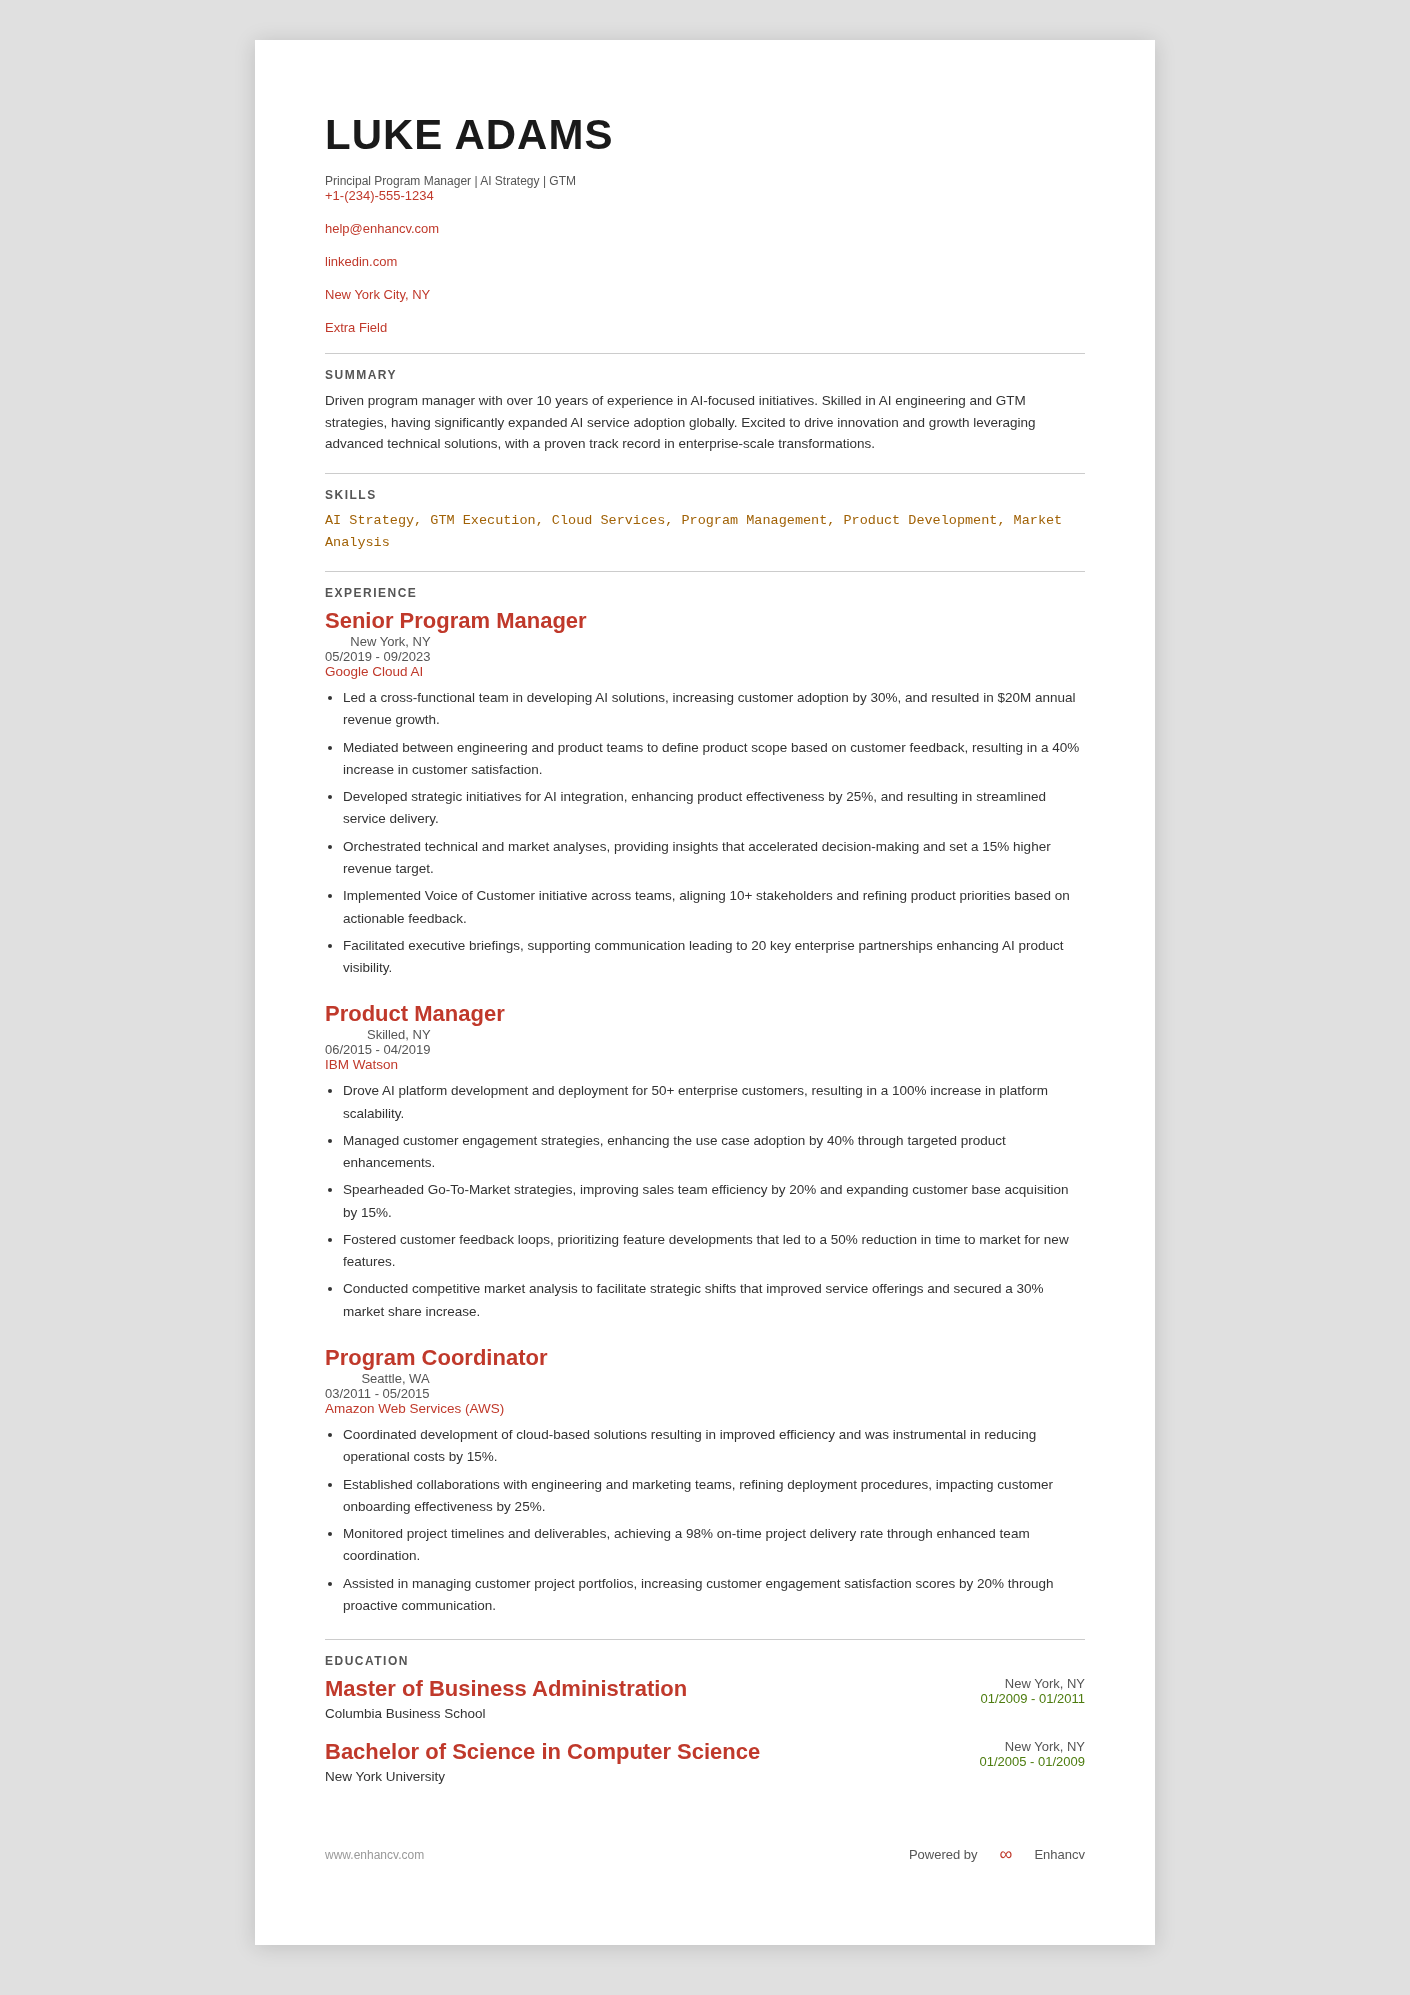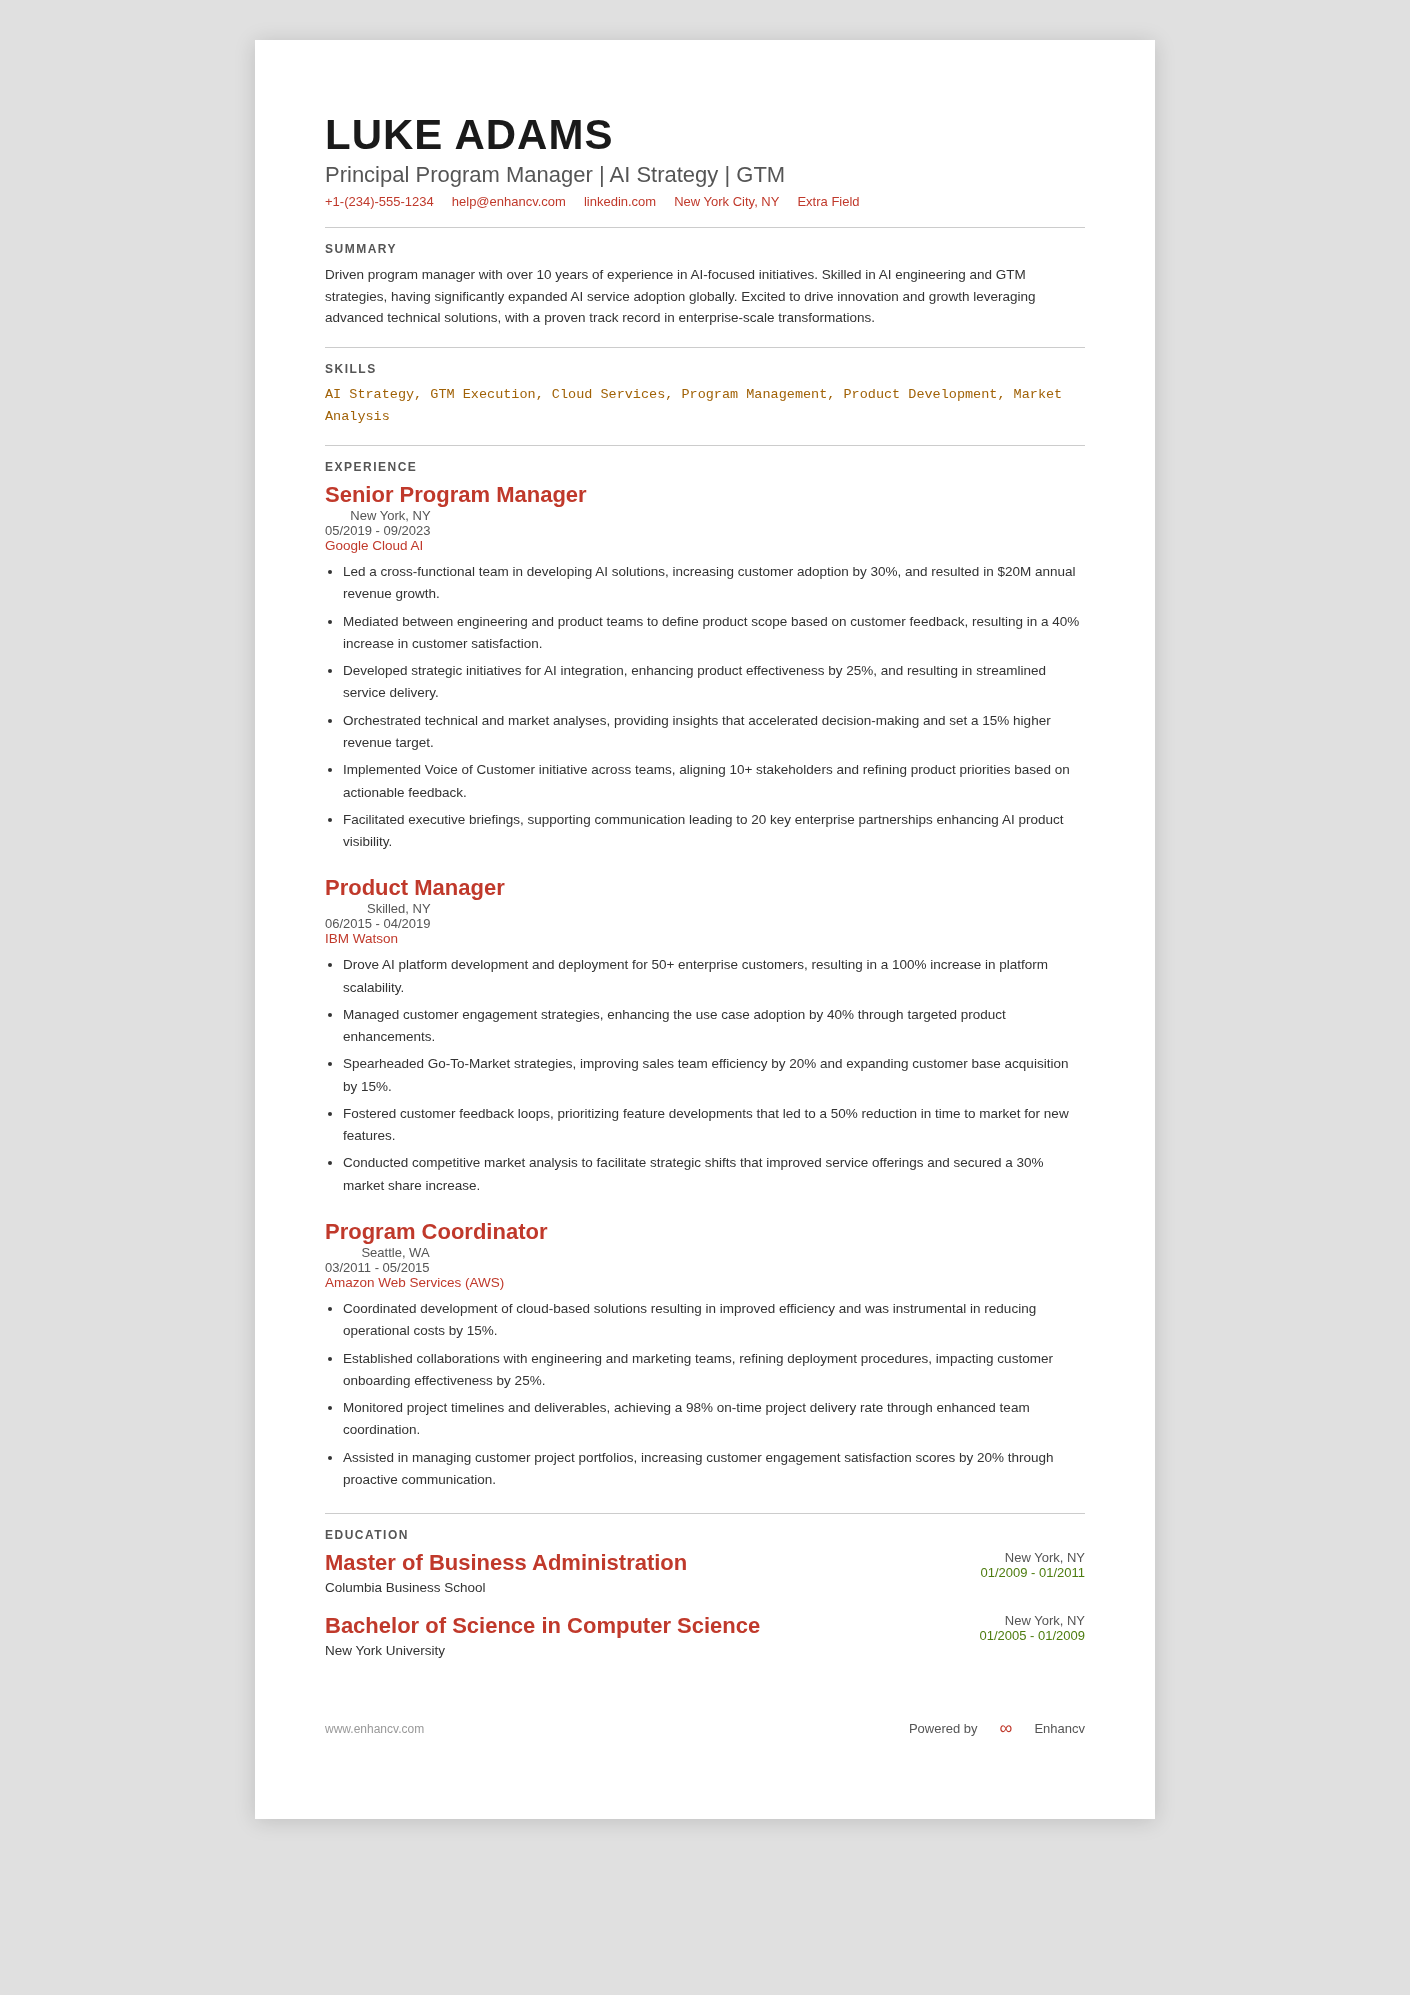--- a/index.html
+++ b/index.html
@@ -19,32 +19,32 @@
       box-shadow: 0 2px 20px rgba(0,0,0,0.15);
     }
     .name {
       font-size: 42px;
       font-weight: 900;
       color: #1a1a1a;
       letter-spacing: 1px;
       line-height: 1.1;
     }
     .title-line {
-      font-size: 22px;
-      color: #555;
-      margin-top: 4px;
+      font-size: 12px;
+      color: #555;
+      margin-top: 16px;
       font-weight: 400;
     }
     .contact-line {
       font-size: 13px;
       color: #c0392b;
-      margin-top: 6px;
       display: flex;
       gap: 18px;
       flex-wrap: wrap;
+      flex-direction: column;
     }
     .contact-line span { color: #c0392b; }
     hr.divider {
       border: none;
       border-top: 1px solid #ccc;
       margin: 18px 0 14px 0;
     }
     .section-label {
       font-size: 12px;
       font-weight: 700;

